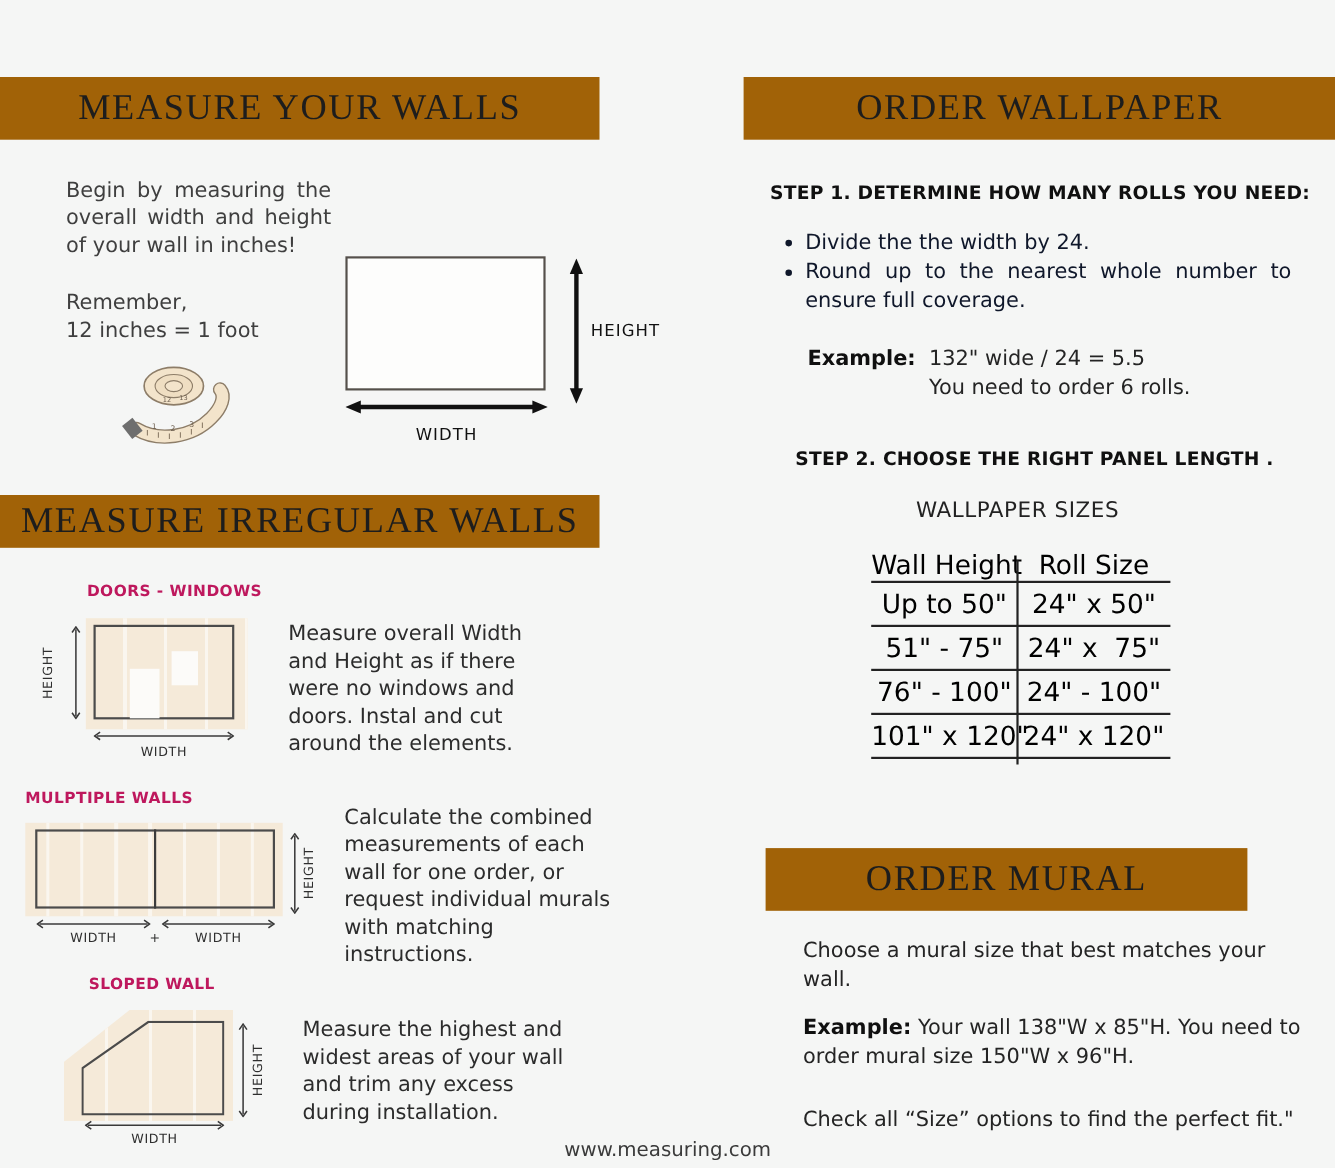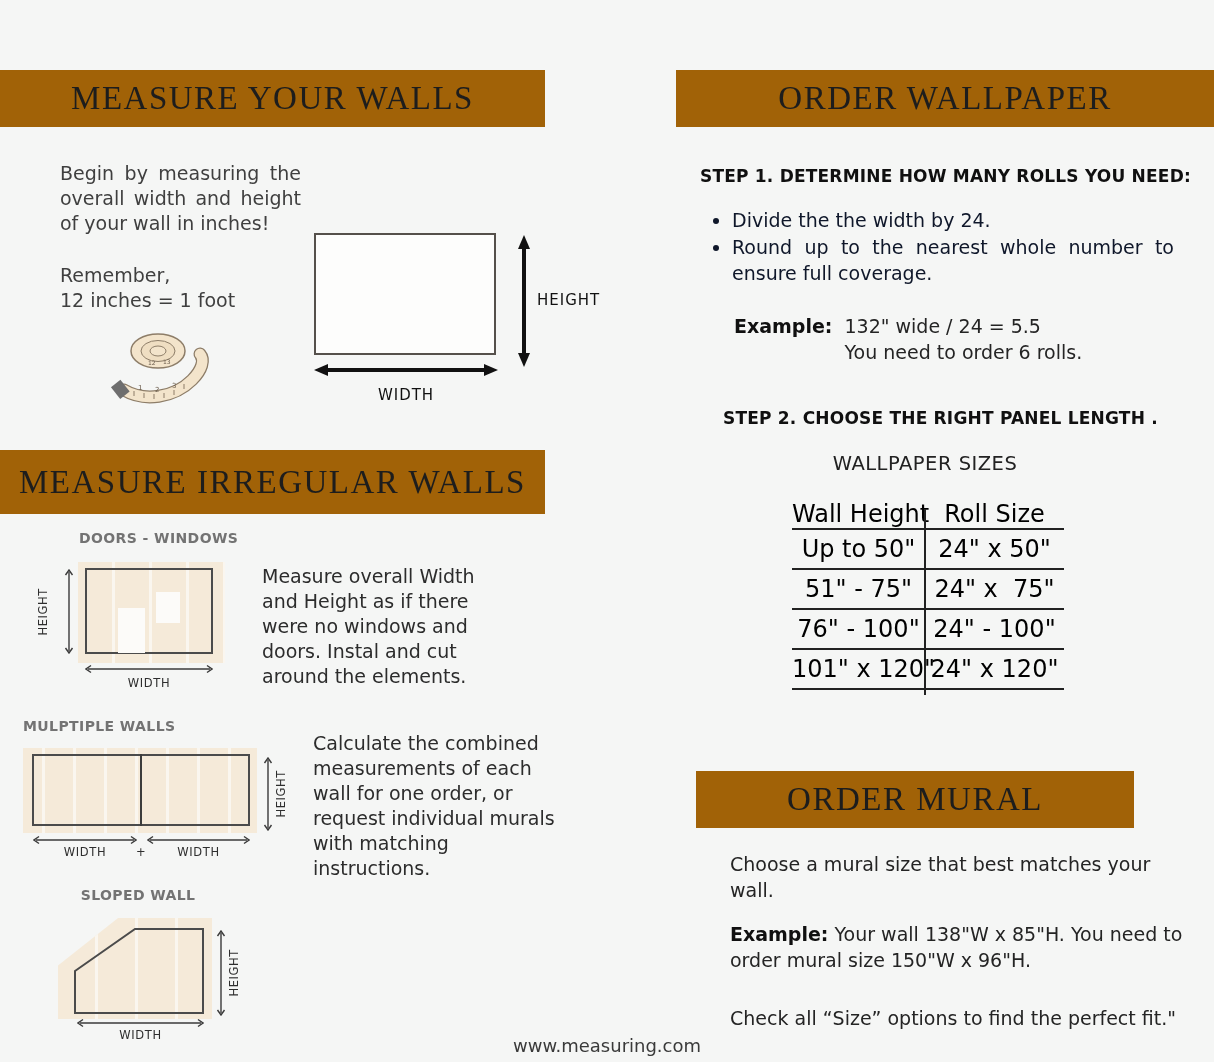--- a/index.html
+++ b/index.html
@@ -12,21 +12,21 @@
   
   .banner{position:absolute;background:#a16207;display:flex;align-items:center;justify-content:center;}
   .banner h1{
     margin:0;font-family:"Liberation Serif",serif;font-weight:400;
     font-size:33px;letter-spacing:1.5px;color:#1d1d1d;white-space:nowrap;
   }
   
   .body-text{font-size:19px;line-height:25px;color:#3f3f3f;}
   .body-dark{font-size:19px;line-height:26px;color:#242424;}
   .justify{text-align:justify;}
-  .sub-label{font-size:14px;font-weight:bold;color:#737373;letter-spacing:.4px;white-space:nowrap;}
+  .sub-label{font-size:14px;font-weight:bold;color:#be185d;letter-spacing:.4px;white-space:nowrap;}
   .step-head{font-size:17px;font-weight:bold;color:#101010;letter-spacing:.2px;white-space:nowrap;}
   .dim-label{font-size:11.5px;letter-spacing:.6px;color:#2e2e2e;text-align:center;}
   .dim-label-lg{font-size:15px;letter-spacing:1px;color:#111;text-align:center;}
   .vlabel{display:flex;align-items:center;justify-content:center;}
   .vlabel span{writing-mode:vertical-rl;transform:rotate(180deg);}
   
   .panel-block{position:absolute;background-color:#f5ead9;}
   .stripes-4{background-image:repeating-linear-gradient(90deg,transparent 0 34px,#faf6ef 34px 37px);}
   .stripes-8{background-image:repeating-linear-gradient(90deg,transparent 0 28px,#faf6ef 28px 31px);background-position:-9px 0;}
   .stripes-s{background-image:repeating-linear-gradient(90deg,transparent 0 37px,#faf6ef 37px 40px);}
@@ -89,21 +89,21 @@
     <polygon points="8,132 2,118 14,118" fill="#111"></polygon>
   </svg>
   <div class="abs dim-label-lg" style="left:537px;top:291px;width:70px;text-align:left;">HEIGHT</div>
   <svg class="abs" style="left:314px;top:362px;" width="184" height="16" viewBox="0 0 184 16">
     <line x1="12" y1="8" x2="172" y2="8" stroke="#111" stroke-width="4"></line>
     <polygon points="0,8 14,2 14,14" fill="#111"></polygon>
     <polygon points="184,8 170,2 170,14" fill="#111"></polygon>
   </svg>
   <div class="abs dim-label-lg" style="left:314px;top:386px;width:184px;">WIDTH</div>
 
-  <div class="banner" style="left:0;top:450px;width:545px;height:64px;">
+  <div class="banner" style="left:0;top:450px;width:545px;height:48px;">
     <h1>MEASURE IRREGULAR WALLS</h1>
   </div>
 
   <div class="abs sub-label" style="left:79px;top:530px;">DOORS - WINDOWS</div>
   <div class="panel-block stripes-4" style="left:78px;top:562px;width:147px;height:101px;"></div>
   <div class="outline-rect" style="left:85px;top:568px;width:128px;height:86px;"></div>
   <div class="white-fill" style="left:118px;top:608px;width:27px;height:45px;"></div>
   <div class="white-fill" style="left:156px;top:592px;width:24px;height:31px;"></div>
   <svg class="abs" style="left:64px;top:569px;" width="10" height="85" viewBox="0 0 10 85">
     <line x1="5" y1="3" x2="5" y2="82" stroke="#3a3a3a" stroke-width="1.4"></line>
@@ -160,20 +160,21 @@
   </svg>
   <div class="abs dim-label vlabel" style="left:227px;top:930px;width:14px;height:86px;">
     <span>HEIGHT</span>
   </div>
   <svg class="abs" style="left:77px;top:1018px;" width="127" height="10" viewBox="0 0 127 10">
     <line x1="3" y1="5" x2="124" y2="5" stroke="#3a3a3a" stroke-width="1.4"></line>
     <polyline points="6,1.5 1,5 6,8.5" fill="none" stroke="#3a3a3a" stroke-width="1.4"></polyline>
     <polyline points="121,1.5 126,5 121,8.5" fill="none" stroke="#3a3a3a" stroke-width="1.4"></polyline>
   </svg>
   <div class="abs dim-label" style="left:77px;top:1028px;width:127px;">WIDTH</div>
+  <div class="abs body-text" style="left:275px;top:924px;width:240px;color:#2c2c2c;">Measure the highest and widest areas of your wall and trim any excess during installation.</div>
 
   <div class="banner" style="left:676px;top:70px;width:538px;height:57px;">
     <h1>ORDER WALLPAPER</h1>
   </div>
 
   <div class="abs step-head" style="left:700px;top:166px;">STEP 1. DETERMINE HOW MANY ROLLS YOU NEED:</div>
   <ul class="abs bullets" style="left:714px;top:207px;">
     <li>Divide the the width by 24.</li>
     <li class="justify">Round up to the nearest whole number to ensure full coverage.</li>
   </ul>

